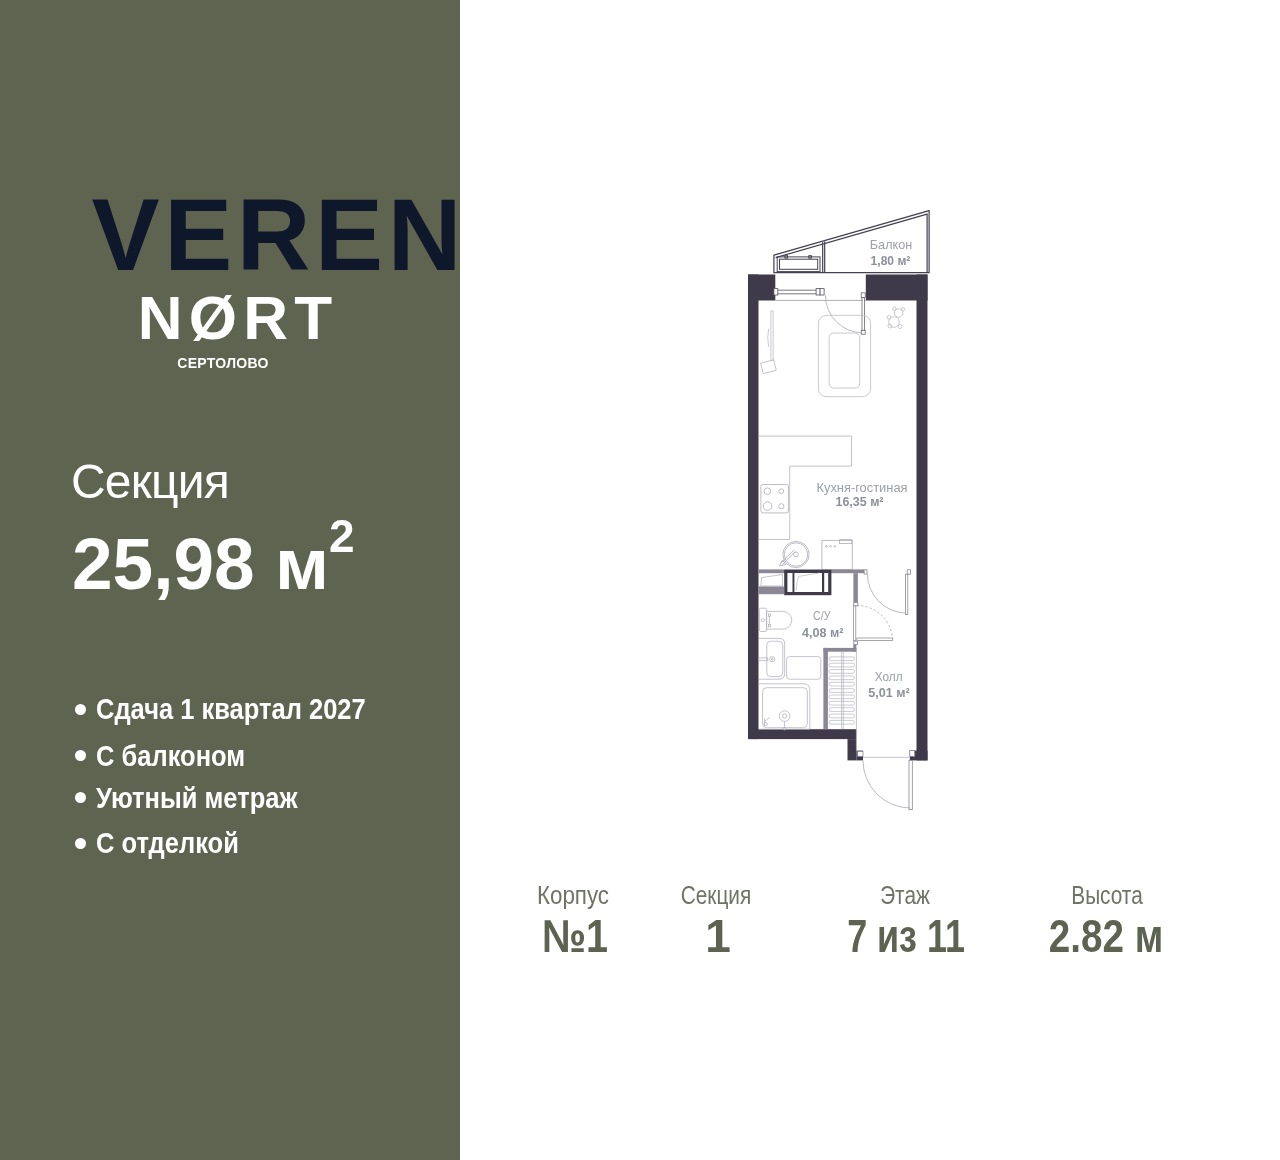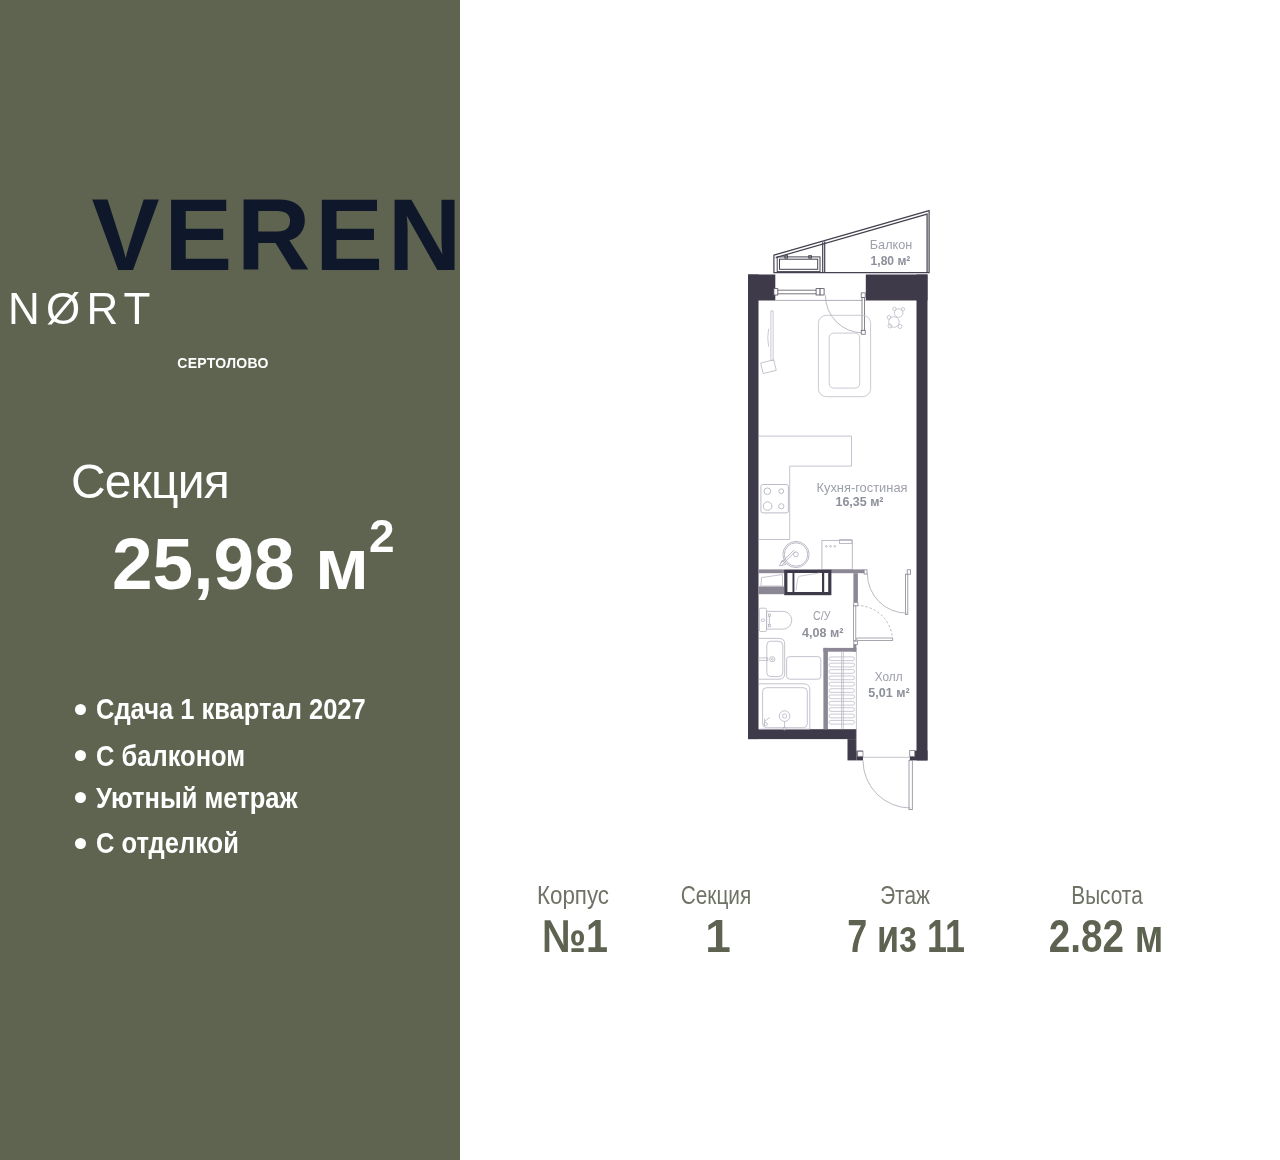--- a/index.html
+++ b/index.html
@@ -8,27 +8,27 @@
        font-family:"Liberation Sans", sans-serif;}
   .abs{position:absolute;line-height:1;white-space:nowrap;}
 </style>
 </head>
 <body>
 
 <div class="abs" style="left:0;top:0;width:460px;height:1160px;background:#5e6450;"></div>
 
 <div class="abs flt" id="veren" style="left:6px;top:184px;width:460px;text-align:right;color:#0f172a;font-size:102px;font-weight:bold;letter-spacing:4.6px;">VEREN</div>
 
-<div class="abs flt" id="nort" style="left:8px;top:287px;width:460px;color:#fff;font-size:44px;font-weight:normal;letter-spacing:6.2px;">NØRT</div>
+<div class="abs flt" id="nort" style="left:8px;top:287px;width:460px;text-align:center;color:#fff;font-size:62px;font-weight:bold;letter-spacing:6.2px;">NØRT</div>
 
 <div class="abs flt" id="sert" style="left:-7px;top:355.5px;width:460px;text-align:center;color:#fff;font-size:14px;font-weight:bold;letter-spacing:0.3px;">СЕРТОЛОВО</div>
 
 <div class="abs flt" id="studia" style="left:71px;top:458px;color:#fff;font-size:48px;letter-spacing:-0.8px;">Секция</div>
 
-<div class="abs flt" id="area" style="left:72px;top:526.5px;color:#fff;font-size:73px;font-weight:bold;margin-left:40px;">25,98 м<span style="font-size:46px;position:relative;top:-37px;">2</span></div>
+<div class="abs flt" id="area" style="left:72px;top:526.5px;color:#fff;font-size:73px;font-weight:bold;">25,98 м<span style="font-size:46px;position:relative;top:-37px;">2</span></div>
 
 <div class="abs" style="left:75px;top:704px;width:11px;height:11px;border-radius:50%;background:#fff;"></div>
 <div class="abs flt" id="b1" style="left:96px;top:694px;color:#fff;font-size:30px;font-weight:bold;transform:scaleX(0.85);transform-origin:left top;">Сдача 1 квартал 2027</div>
 
 <div class="abs" style="left:75px;top:750px;width:11px;height:11px;border-radius:50%;background:#fff;"></div>
 <div class="abs flt" id="b2" style="left:96px;top:741px;color:#fff;font-size:30px;font-weight:bold;transform:scaleX(0.85);transform-origin:left top;">С балконом</div>
 
 <div class="abs" style="left:75px;top:792px;width:11px;height:11px;border-radius:50%;background:#fff;"></div>
 <div class="abs flt" id="b3" style="left:96px;top:782.8px;color:#fff;font-size:30px;font-weight:bold;transform:scaleX(0.85);transform-origin:left top;">Уютный метраж</div>
 

